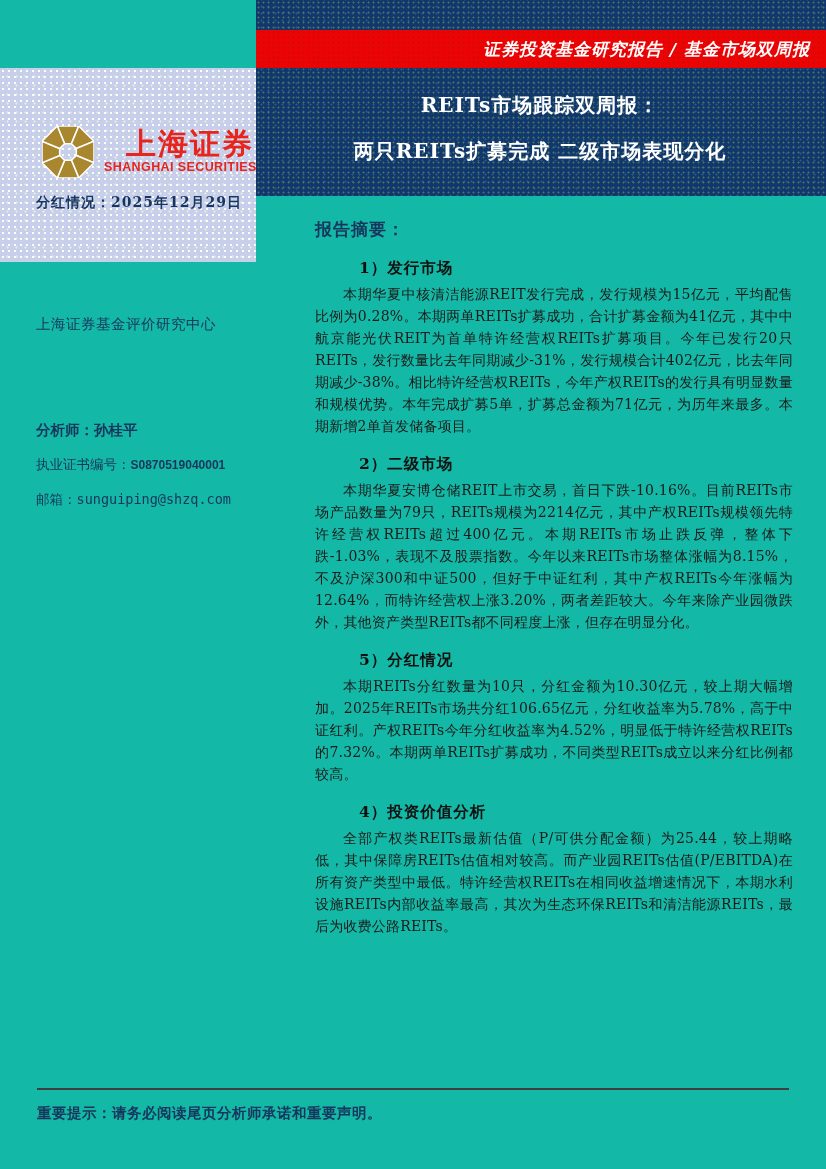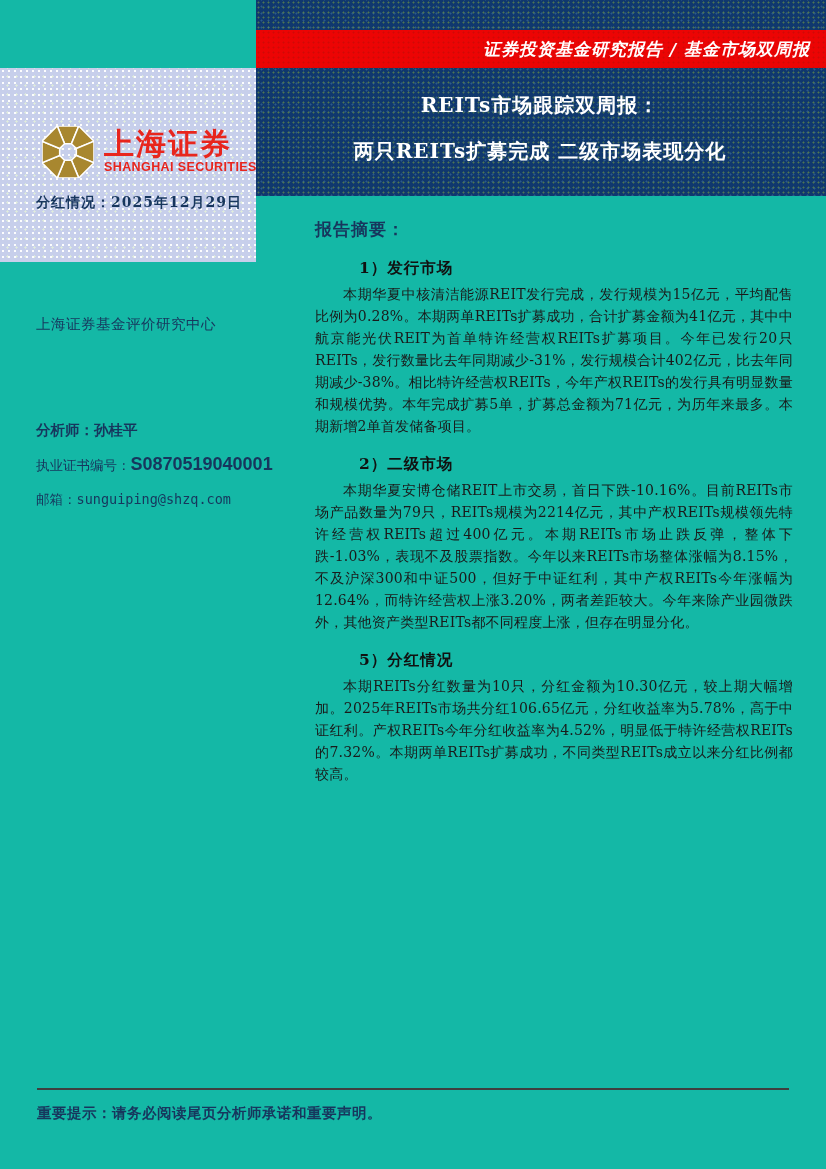--- a/index.html
+++ b/index.html
@@ -45,42 +45,42 @@
     background-image:
       radial-gradient(circle, rgba(255,255,255,0.95) 1px, transparent 1.4px),
       radial-gradient(circle, rgba(230,245,215,0.8) 0.9px, transparent 1.3px);
     background-size:6px 6px,9px 9px;
     background-position:0 0,3px 4px;
   }
   .logo{position:absolute;left:42px;top:58px;width:52px;height:52px;}
   .brand-text{position:absolute;left:104px;top:60px;width:150px;}
   .brand-cn{
     color:#e8251d;font-size:30px;font-weight:bold;letter-spacing:2px;
-    line-height:32px;white-space:nowrap;font-family:"Liberation Sans",sans-serif;
+    line-height:32px;white-space:nowrap;font-family:"Liberation Sans",sans-serif;text-align:right;
   }
   .brand-en{
     color:#e8251d;font-size:12.5px;font-weight:bold;letter-spacing:0.4px;
     line-height:15px;white-space:nowrap;
   }
   .report-date{
     position:absolute;left:36px;top:126px;
     color:#17365d;font-size:14px;font-weight:bold;letter-spacing:1px;
     font-family:"DejaVu Serif",serif;white-space:nowrap;
   }
   
   .dept{
     position:absolute;left:36px;top:307px;width:230px;
     color:#17365d;font-size:14.5px;font-weight:normal;letter-spacing:0.5px;
     font-family:"DejaVu Serif",serif;white-space:nowrap;margin-top:8px;
   }
   .analyst-block{position:absolute;left:36px;top:420px;width:240px;color:#17365d;}
   .analyst-row{margin-bottom:14px;font-size:13.5px;line-height:20px;
     font-family:"DejaVu Serif",serif;white-space:nowrap;}
   .analyst-row.name{font-size:14.5px;font-weight:bold;}
-  .analyst-row .code{font-weight:bold;font-family:"Liberation Sans",sans-serif;font-size:18px;}
+  .analyst-row .code{font-weight:bold;font-family:"Liberation Sans",sans-serif;font-size:12px;}
   .analyst-row .val{font-family:"DejaVu Sans Mono",monospace;font-size:13.5px;}
   
   .main-col{position:absolute;left:315px;top:218px;width:478px;}
   .summary-heading{
     color:#17365d;font-size:17px;font-weight:bold;letter-spacing:1px;
     font-family:"DejaVu Serif",serif;
   }
   .section-title{
     margin-top:17px;margin-bottom:4px;padding-left:44px;
     color:#111111;font-size:15.5px;font-weight:bold;letter-spacing:1px;
@@ -153,19 +153,23 @@
     <div>
       <div class="section-title">2）二级市场</div>
       <p class="section-body">本期华夏安博仓储REIT上市交易，首日下跌-10.16%。目前REITs市场产品数量为79只，REITs规模为2214亿元，其中产权REITs规模领先特许经营权REITs超过400亿元。本期REITs市场止跌反弹，整体下跌-1.03%，表现不及股票指数。今年以来REITs市场整体涨幅为8.15%，不及沪深300和中证500，但好于中证红利，其中产权REITs今年涨幅为12.64%，而特许经营权上涨3.20%，两者差距较大。今年来除产业园微跌外，其他资产类型REITs都不同程度上涨，但存在明显分化。</p>
     </div>
 
     <div>
       <div class="section-title">5）分红情况</div>
       <p class="section-body">本期REITs分红数量为10只，分红金额为10.30亿元，较上期大幅增加。2025年REITs市场共分红106.65亿元，分红收益率为5.78%，高于中证红利。产权REITs今年分红收益率为4.52%，明显低于特许经营权REITs的7.32%。本期两单REITs扩募成功，不同类型REITs成立以来分红比例都较高。</p>
     </div>
 
+    <div>
+      <div class="section-title">4）投资价值分析</div>
+      <p class="section-body">全部产权类REITs最新估值（P/可供分配金额）为25.44，较上期略低，其中保障房REITs估值相对较高。而产业园REITs估值(P/EBITDA)在所有资产类型中最低。特许经营权REITs在相同收益增速情况下，本期水利设施REITs内部收益率最高，其次为生态环保REITs和清洁能源REITs，最后为收费公路REITs。</p>
+    </div>
   </div>
 
   <div class="footer">
     <div class="footer-text">重要提示：请务必阅读尾页分析师承诺和重要声明。</div>
   </div>
 
 </div>
 
 </body></html>

